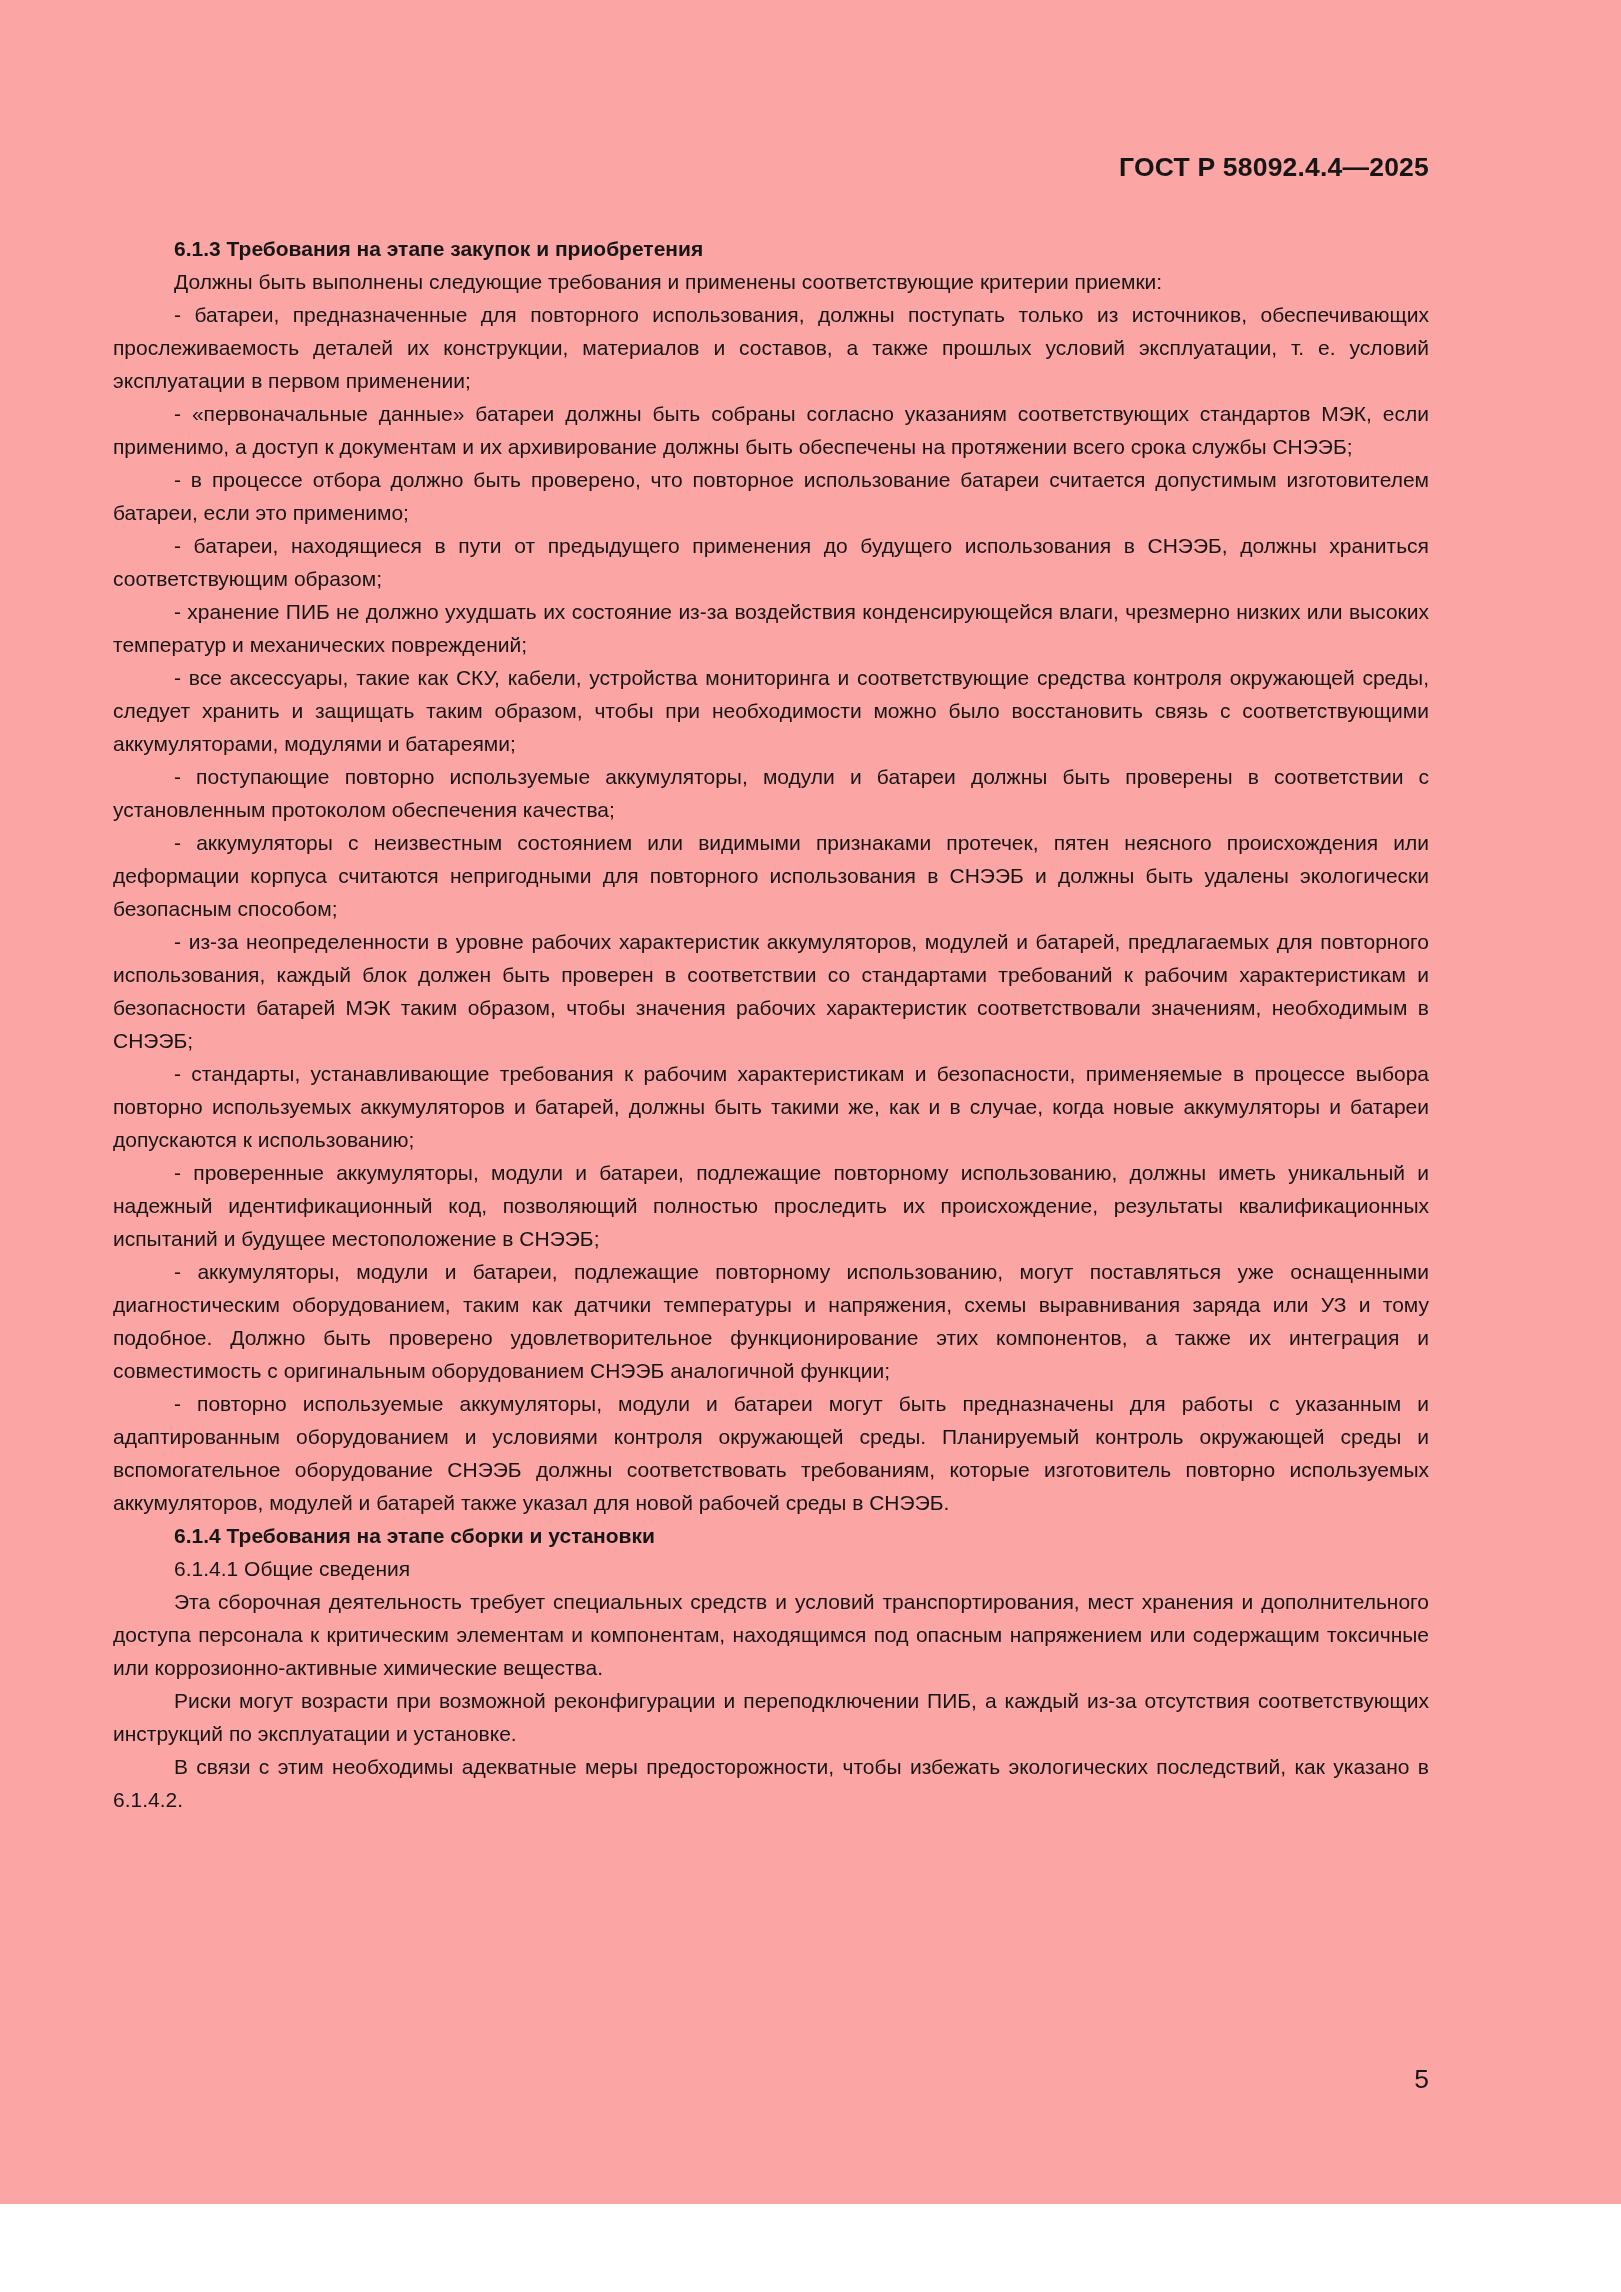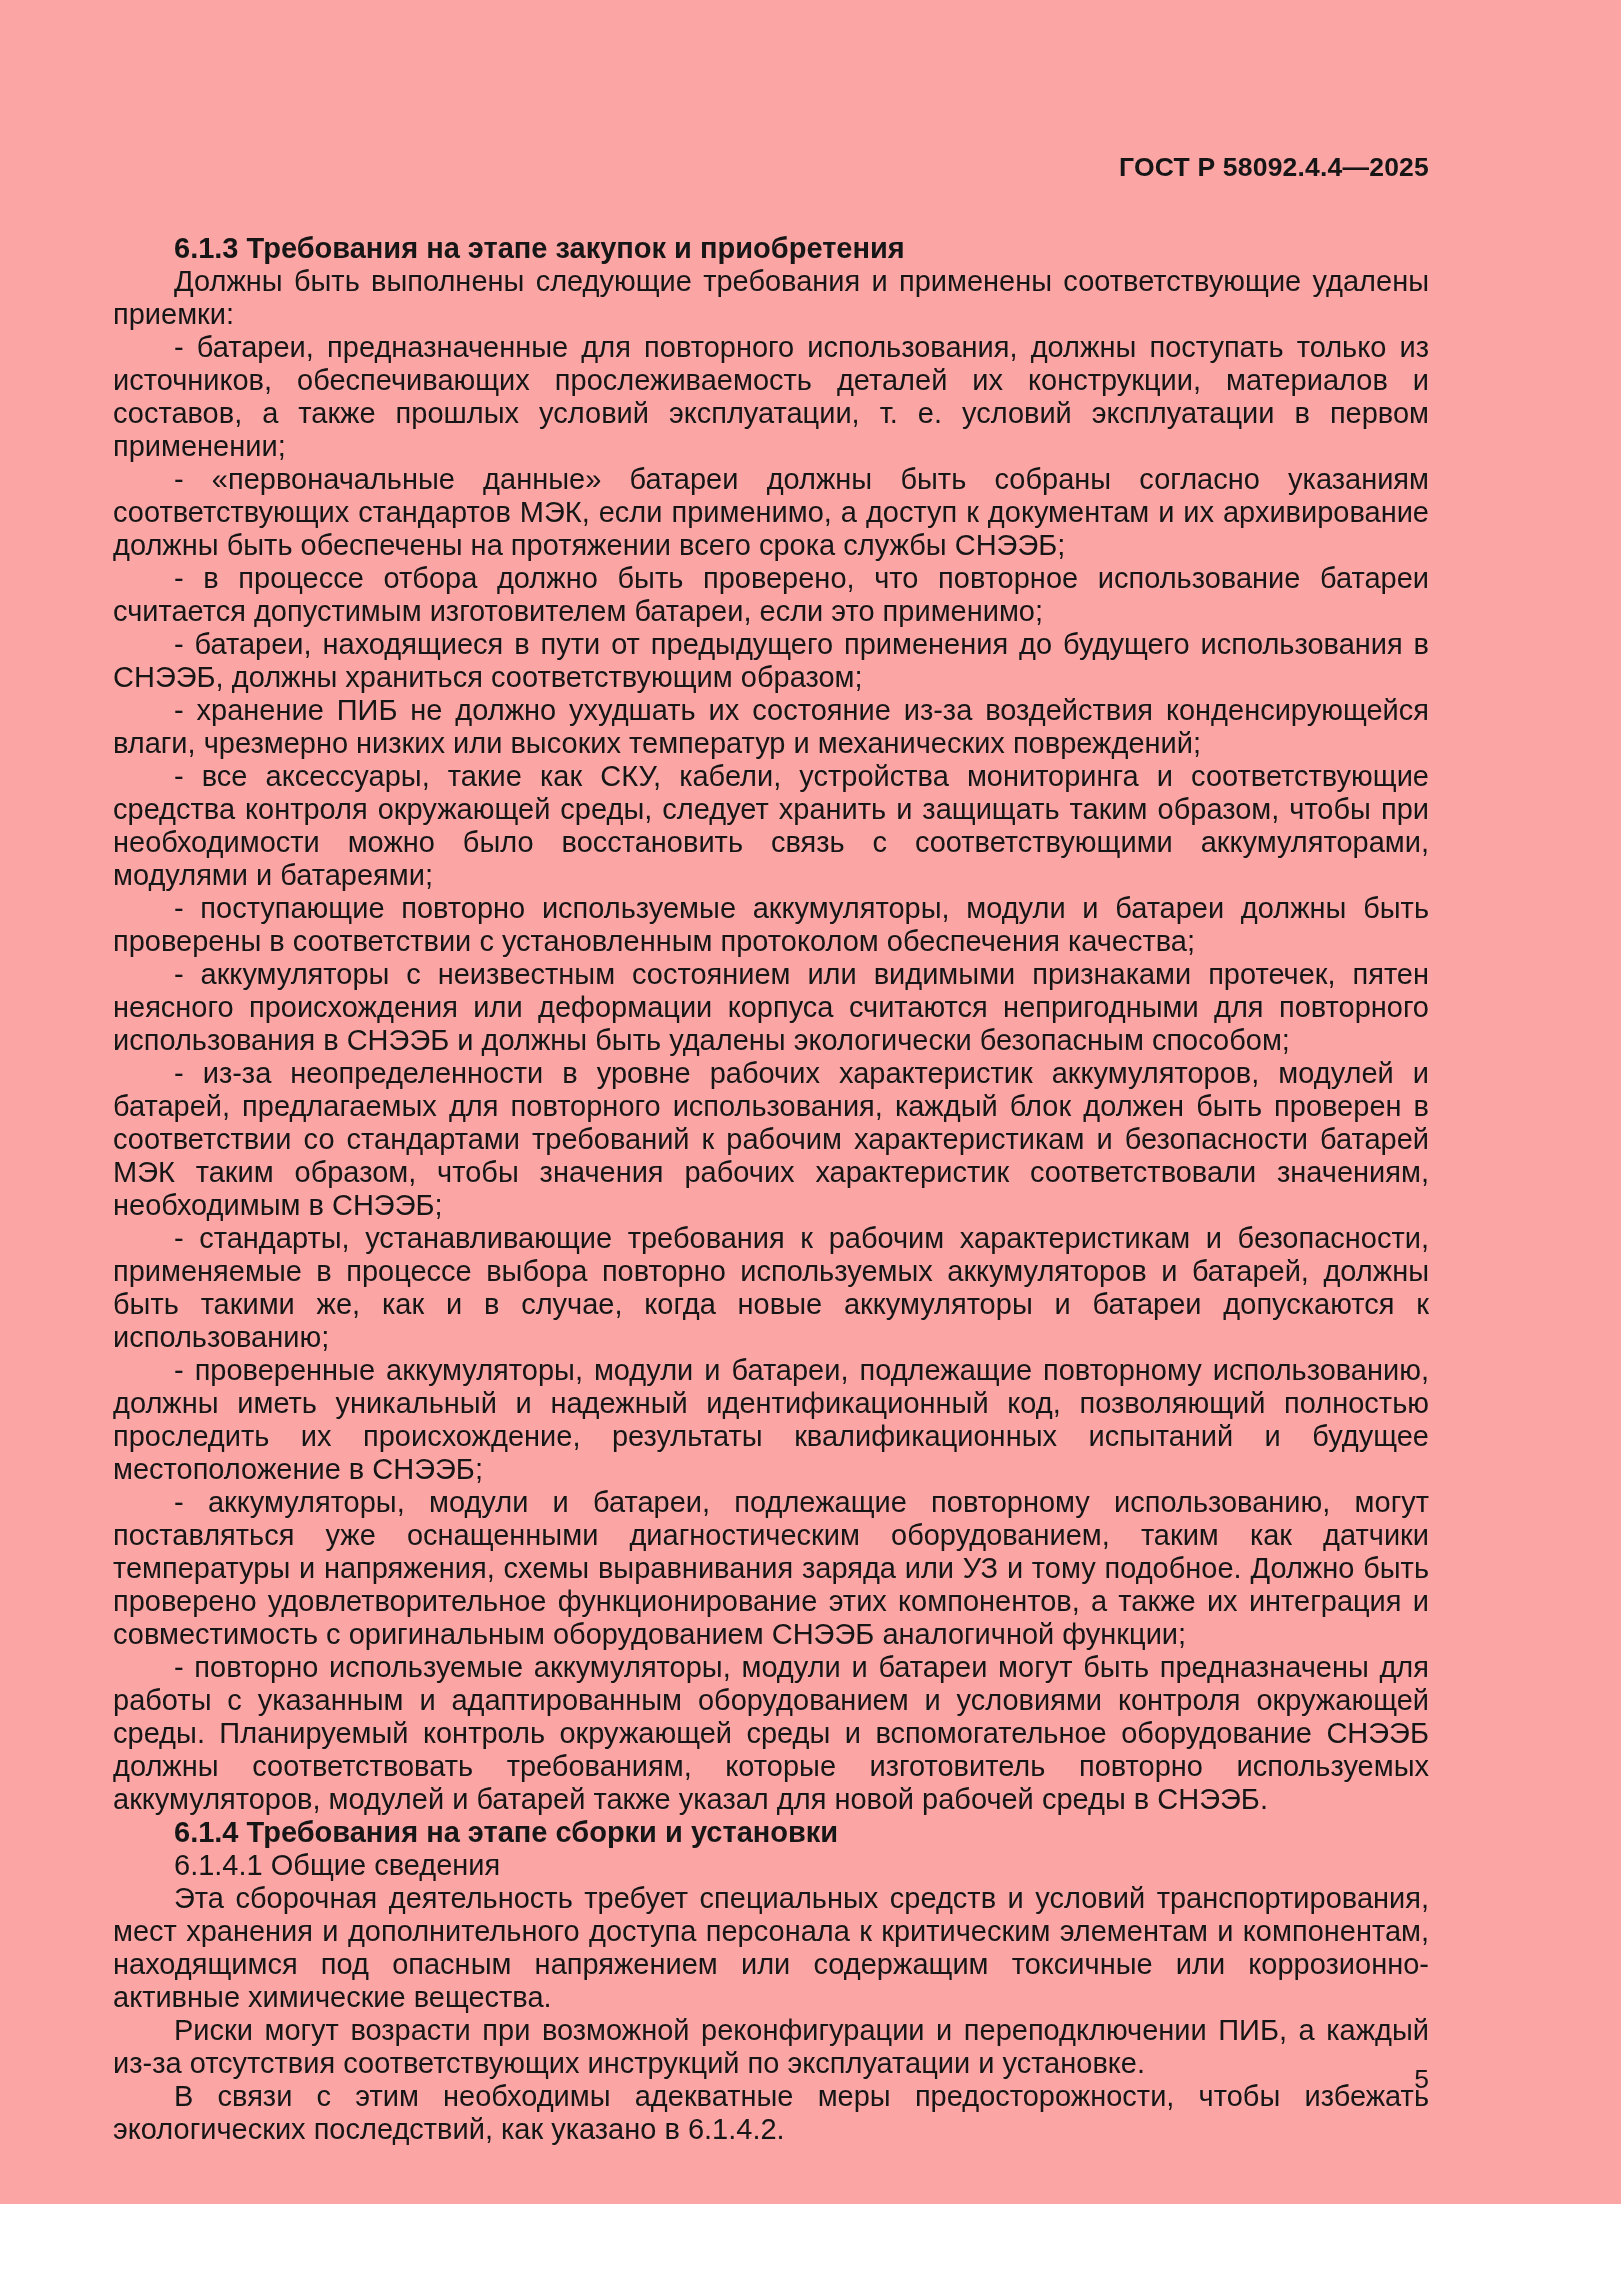--- a/index.html
+++ b/index.html
@@ -24,21 +24,21 @@
     text-align: right;
     font-size: 26.5px;
     font-weight: bold;
     letter-spacing: 0.2px;
   }
   .doc-body {
     position: absolute;
     top: 232px;
     left: 113px;
     width: 1316px;
-    font-size: 29px;
+    font-size: 21px;
     line-height: 33px;
     text-align: justify;
   }
   .doc-body p {
     margin: 0;
     text-indent: 61px;
   }
   .doc-body p.heading {
     font-weight: bold;
     text-align: left;
@@ -53,21 +53,21 @@
   }
 </style>
 </head>
 <body>
 
 <div class="page">
   <div class="doc-header">ГОСТ Р 58092.4.4—2025</div>
 
   <div class="doc-body" id="doc-body">
       <p class="heading">6.1.3 Требования на этапе закупок и приобретения</p>
-      <p class="para">Должны быть выполнены следующие требования и применены соответствующие удалены приемки:</p>
+      <p class="para">Должны быть выполнены следующие требования и применены соответствующие критерии приемки:</p>
       <p class="para">- батареи, предназначенные для повторного использования, должны поступать только из источников, обеспечивающих прослеживаемость деталей их конструкции, материалов и составов, а также прошлых условий эксплуатации, т. е. условий эксплуатации в первом применении;</p>
       <p class="para">- «первоначальные данные» батареи должны быть собраны согласно указаниям соответствующих стандартов МЭК, если применимо, а доступ к документам и их архивирование должны быть обеспечены на протяжении всего срока службы СНЭЭБ;</p>
       <p class="para">- в процессе отбора должно быть проверено, что повторное использование батареи считается допустимым изготовителем батареи, если это применимо;</p>
       <p class="para">- батареи, находящиеся в пути от предыдущего применения до будущего использования в СНЭЭБ, должны храниться соответствующим образом;</p>
       <p class="para">- хранение ПИБ не должно ухудшать их состояние из-за воздействия конденсирующейся влаги, чрезмерно низких или высоких температур и механических повреждений;</p>
       <p class="para">- все аксессуары, такие как СКУ, кабели, устройства мониторинга и соответствующие средства контроля окружающей среды, следует хранить и защищать таким образом, чтобы при необходимости можно было восстановить связь с соответствующими аккумуляторами, модулями и батареями;</p>
       <p class="para">- поступающие повторно используемые аккумуляторы, модули и батареи должны быть проверены в соответствии с установленным протоколом обеспечения качества;</p>
       <p class="para">- аккумуляторы с неизвестным состоянием или видимыми признаками протечек, пятен неясного происхождения или деформации корпуса считаются непригодными для повторного использования в СНЭЭБ и должны быть удалены экологически безопасным способом;</p>
       <p class="para">- из-за неопределенности в уровне рабочих характеристик аккумуляторов, модулей и батарей, предлагаемых для повторного использования, каждый блок должен быть проверен в соответствии со стандартами требований к рабочим характеристикам и безопасности батарей МЭК таким образом, чтобы значения рабочих характеристик соответствовали значениям, необходимым в СНЭЭБ;</p>
       <p class="para">- стандарты, устанавливающие требования к рабочим характеристикам и безопасности, применяемые в процессе выбора повторно используемых аккумуляторов и батарей, должны быть такими же, как и в случае, когда новые аккумуляторы и батареи допускаются к использованию;</p>

